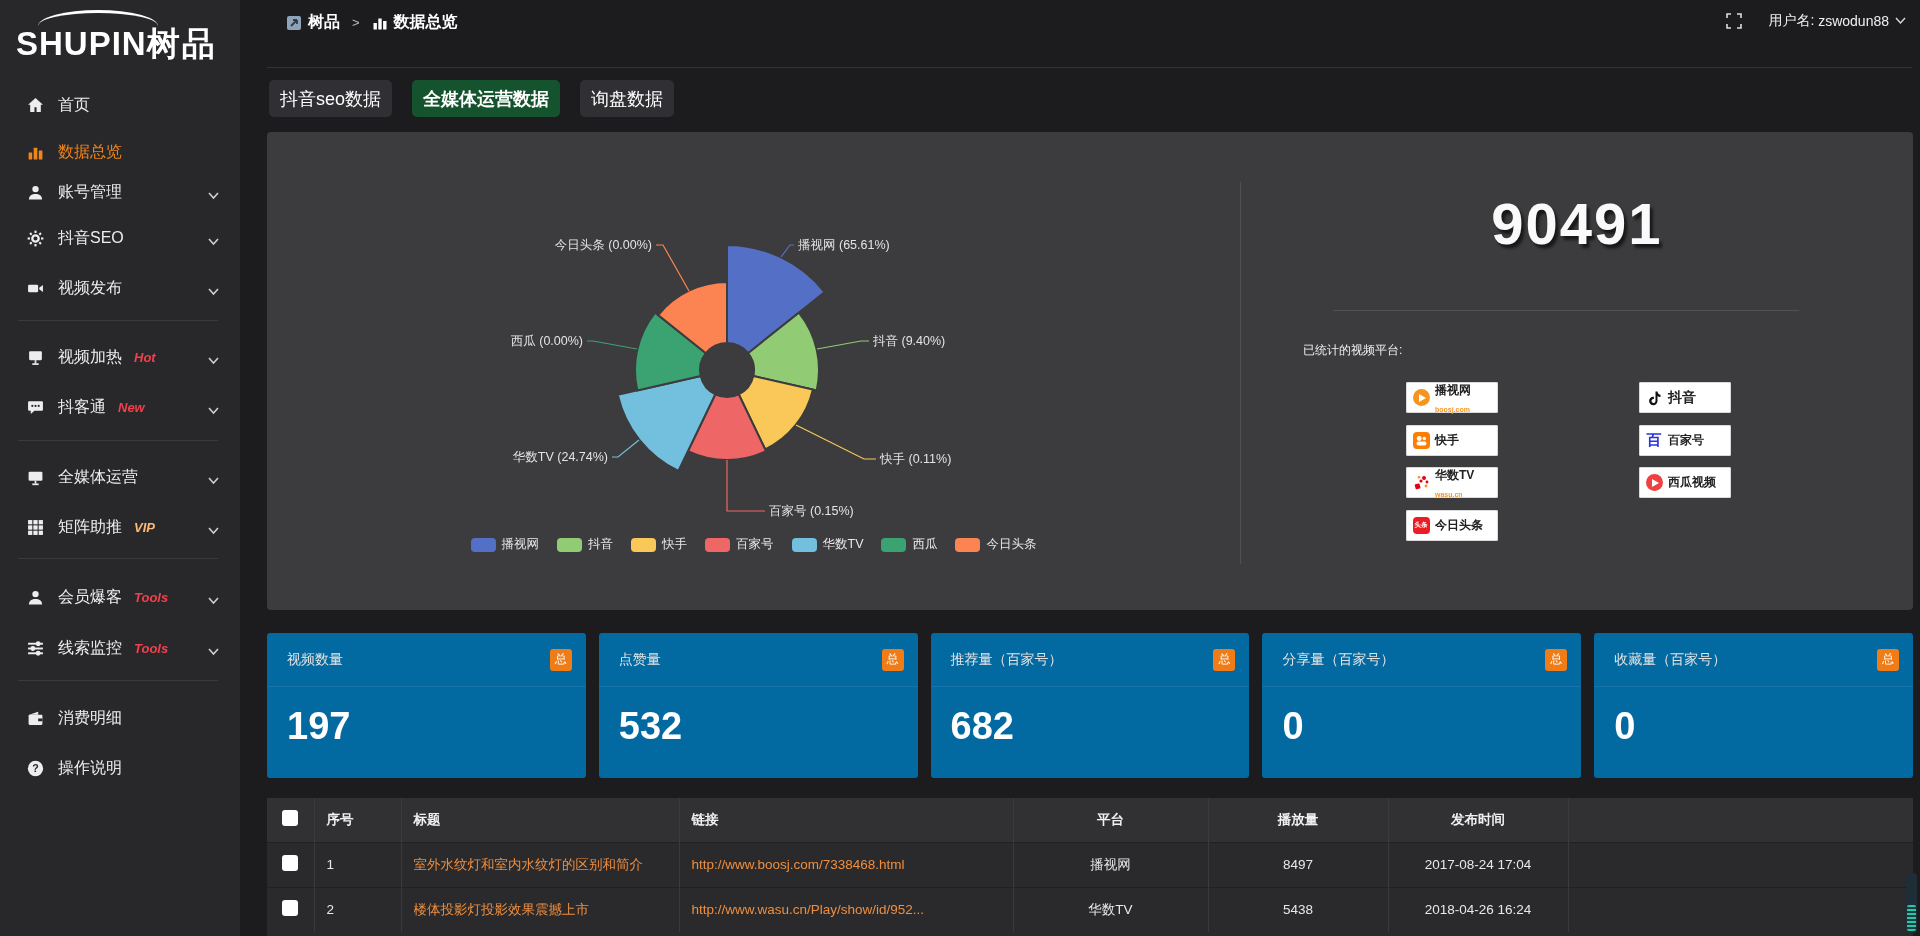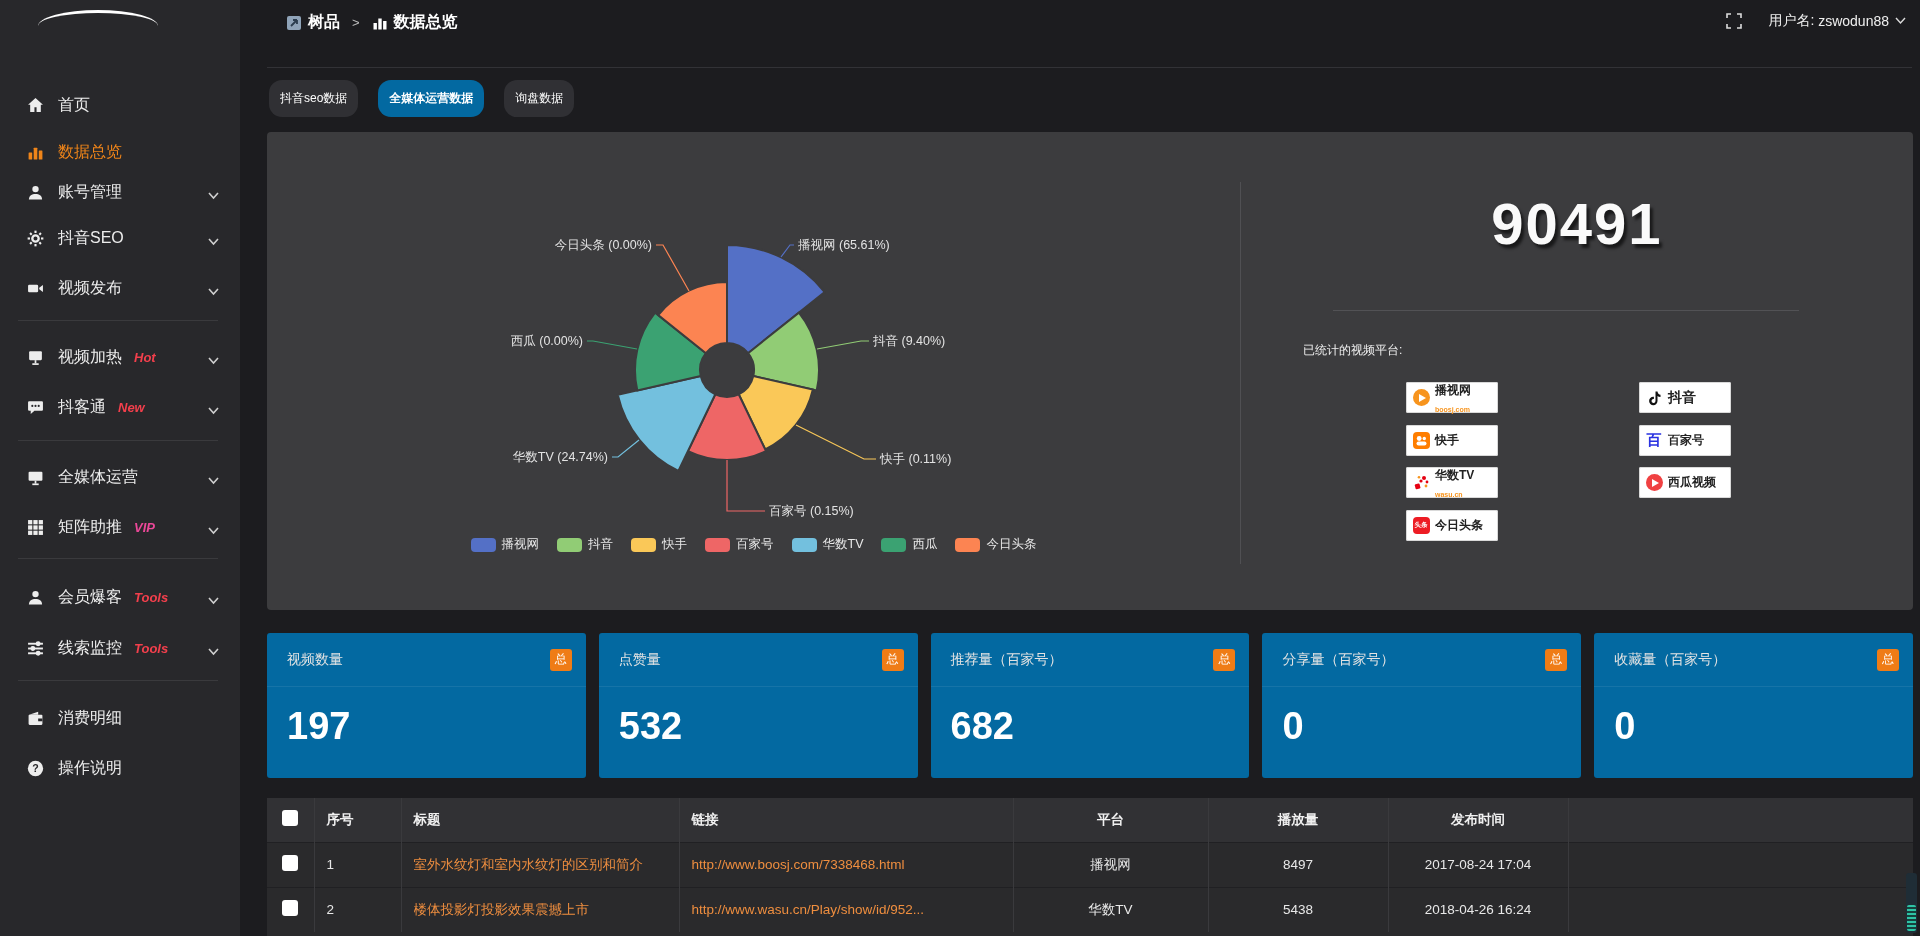--- a/index.html
+++ b/index.html
@@ -15,42 +15,42 @@
     letter-spacing:1px; font-stretch:condensed; }
   .logo-cn { font-weight:900; letter-spacing:2px; }
   .s-item { position:absolute; left:0; width:240px; height:36px; display:flex; align-items:center;
     padding-left:26px; cursor:pointer; font-size:16px; color:#ededed; }
   .s-item.active { color:#f08519; }
   .s-ico { width:18px; height:18px; margin-right:14px; display:inline-flex; align-items:center; justify-content:center; flex:0 0 18px; }
   .s-ico svg { width:17px; height:17px; }
   .s-label { white-space:nowrap; }
   .s-badge { font-style:italic; font-weight:bold; font-size:13px; margin-left:12px; }
   .s-badge.red { color:#f23f4c; }
-  .s-badge.yellow { color:#ec4899; }
+  .s-badge.yellow { color:#fdba74; }
   .s-chev { position:absolute; right:20px; top:12px; width:12px; height:12px; color:#cfcfcf; }
   .s-chev svg { width:11px; height:8px; }
   .s-div { position:absolute; left:18px; width:200px; border-top:1px solid #3a3a3d; }
 
   
   .topbar { position:absolute; left:240px; top:0; right:0; height:68px; }
   .topbar-line { position:absolute; left:27px; right:8px; top:67px; border-top:1px solid #323236; }
   .crumbs { position:absolute; left:46px; top:12px; display:flex; align-items:center; font-size:16px; font-weight:bold; color:#fff; }
   .crumb-ico { width:16px; height:16px; margin-right:6px; display:inline-flex; }
   .crumb-sep { margin:0 12px; color:#bdbdbd; font-size:13px; font-weight:normal; }
   .user-box { position:absolute; right:14px; top:12px; display:flex; align-items:center; font-size:14px; color:#efefef; }
   .fs-ico { width:16px; height:16px; margin-right:26px; display:inline-flex; cursor:pointer; }
   .user-chev { margin-left:6px; width:11px; height:8px; display:inline-flex; }
 
   
   .content { position:absolute; left:267px; top:68px; width:1646px; height:868px; }
 
   .tabs { position:absolute; left:2px; top:12px; display:flex; gap:20px; }
-  .tab { height:37px; padding:0 11px; display:flex; align-items:center; font-size:12px; color:#fff;
-    background:#303034; border-radius:13px; cursor:pointer; white-space:nowrap; }
-  .tab.active { background:#0369a1; font-weight:bold; }
+  .tab { height:37px; padding:0 11px; display:flex; align-items:center; font-size:18px; color:#fff;
+    background:#303034; border-radius:5px; cursor:pointer; white-space:nowrap; }
+  .tab.active { background:#14532d; font-weight:bold; }
 
   
   .panel { position:absolute; left:0; top:64px; width:1646px; height:478px; background:#3c3c3e; border-radius:4px; }
   .rose-wrap { position:absolute; left:0; top:0; width:973px; height:478px; }
   .legend { position:absolute; left:0; top:404px; width:973px; display:flex; justify-content:center; gap:18px; }
   .lg-item { display:flex; align-items:center; gap:6px; font-size:12.5px; color:#e8e8e8; cursor:pointer; }
   .lg-swatch { width:25px; height:14px; border-radius:4px; }
   .v-div { position:absolute; left:973px; top:50px; height:382px; border-left:1px solid #505053; }
 
   .stats { position:absolute; left:974px; top:0; width:672px; height:478px; }
@@ -100,20 +100,21 @@
     background:repeating-linear-gradient(to bottom,#2ec4a5 0 2px,#17413d 2px 4px); }
 
   svg text { font-family:"Liberation Sans","DejaVu Sans",sans-serif; }
 </style>
 </head>
 <body>
 
 <aside class="sidebar">
   <div class="logo">
     <div class="logo-arc"></div>
+    <div class="logo-text"><span>SHUPIN</span><span class="logo-cn">树品</span></div>
   </div>
 
   <div class="s-item" style="top:87px">
     <span class="s-ico">
         <svg viewBox="0 0 16 16" fill="currentColor">
           <path d="M8 1L1 7.2h2v7h4v-4.6h2V14.2h4v-7h2z"></path>
         </svg>
       </span>
     <span class="s-label">首页</span>
   </div>

